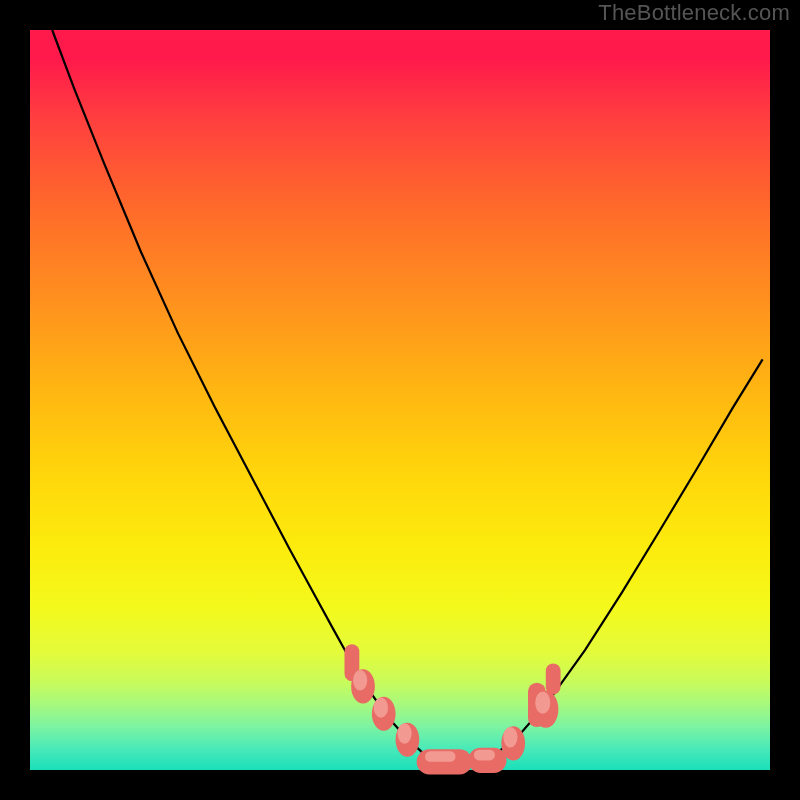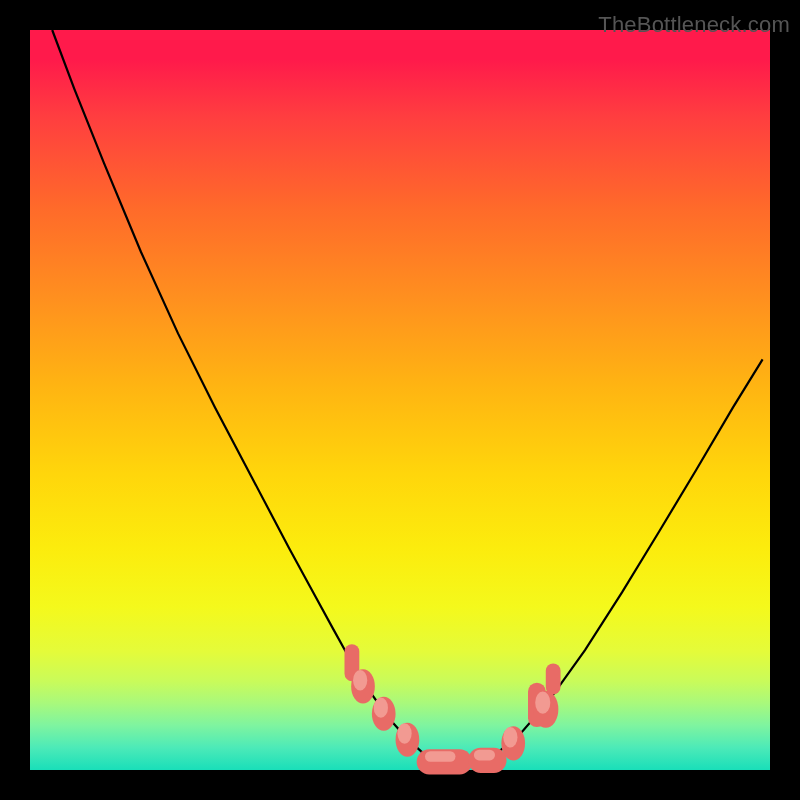--- a/index.html
+++ b/index.html
@@ -56,21 +56,21 @@
     stroke-width: 2.2;
   }
   .marker-core {
     fill: #e86b66;
   }
   .marker-hi {
     fill: #f29a92;
   }
   .watermark {
     position: absolute;
-    top: 12px;
+    top: 0;
     right: 10px;
     color: #555;
     font-size: 22px;
     letter-spacing: 0.2px;
     font-weight: 400;
     user-select: none;
   }
 </style>
 </head>
 <body>

